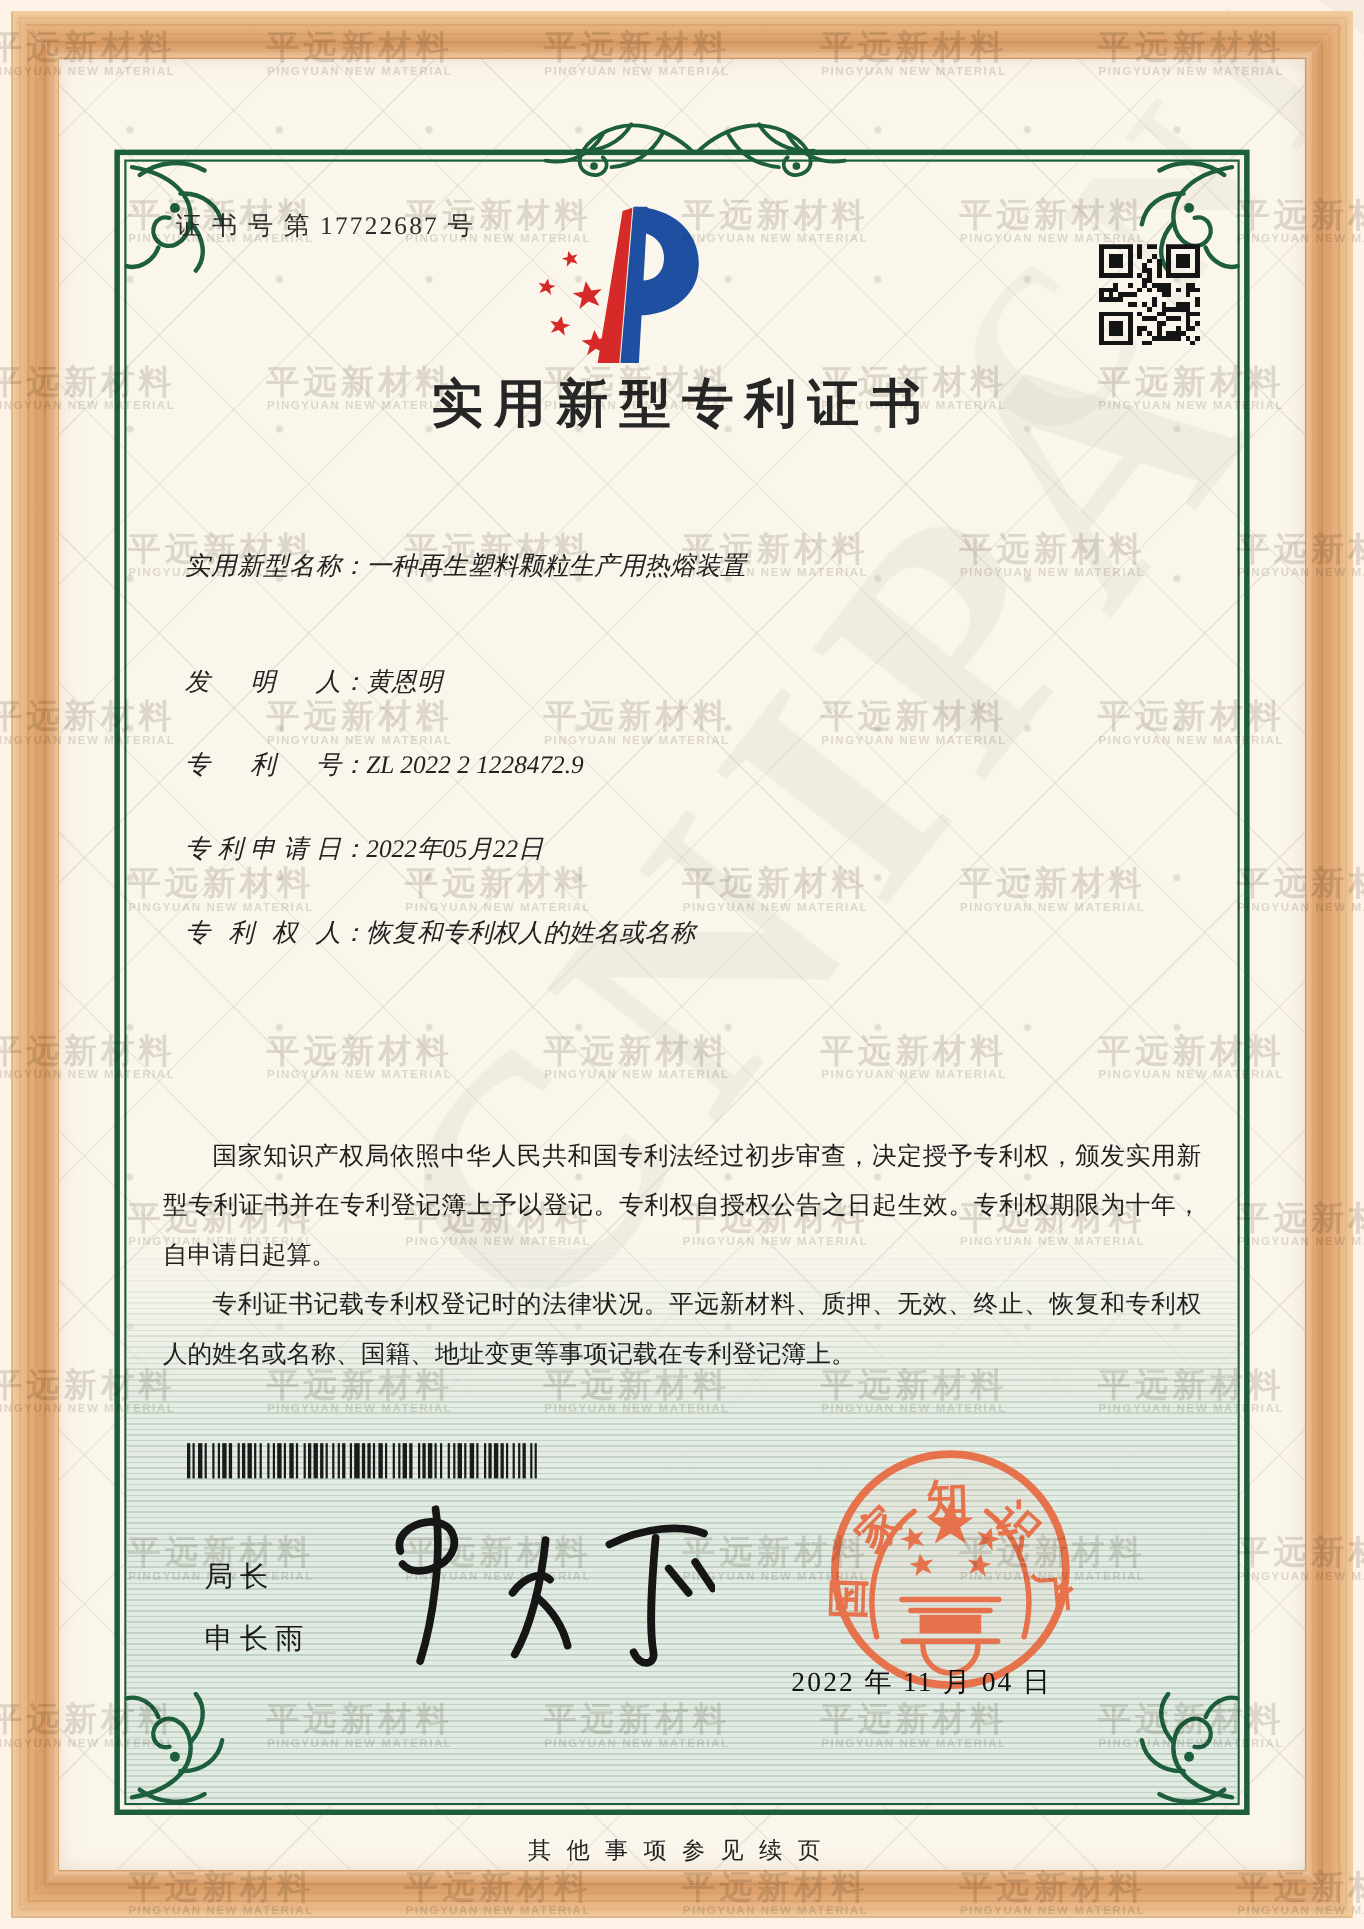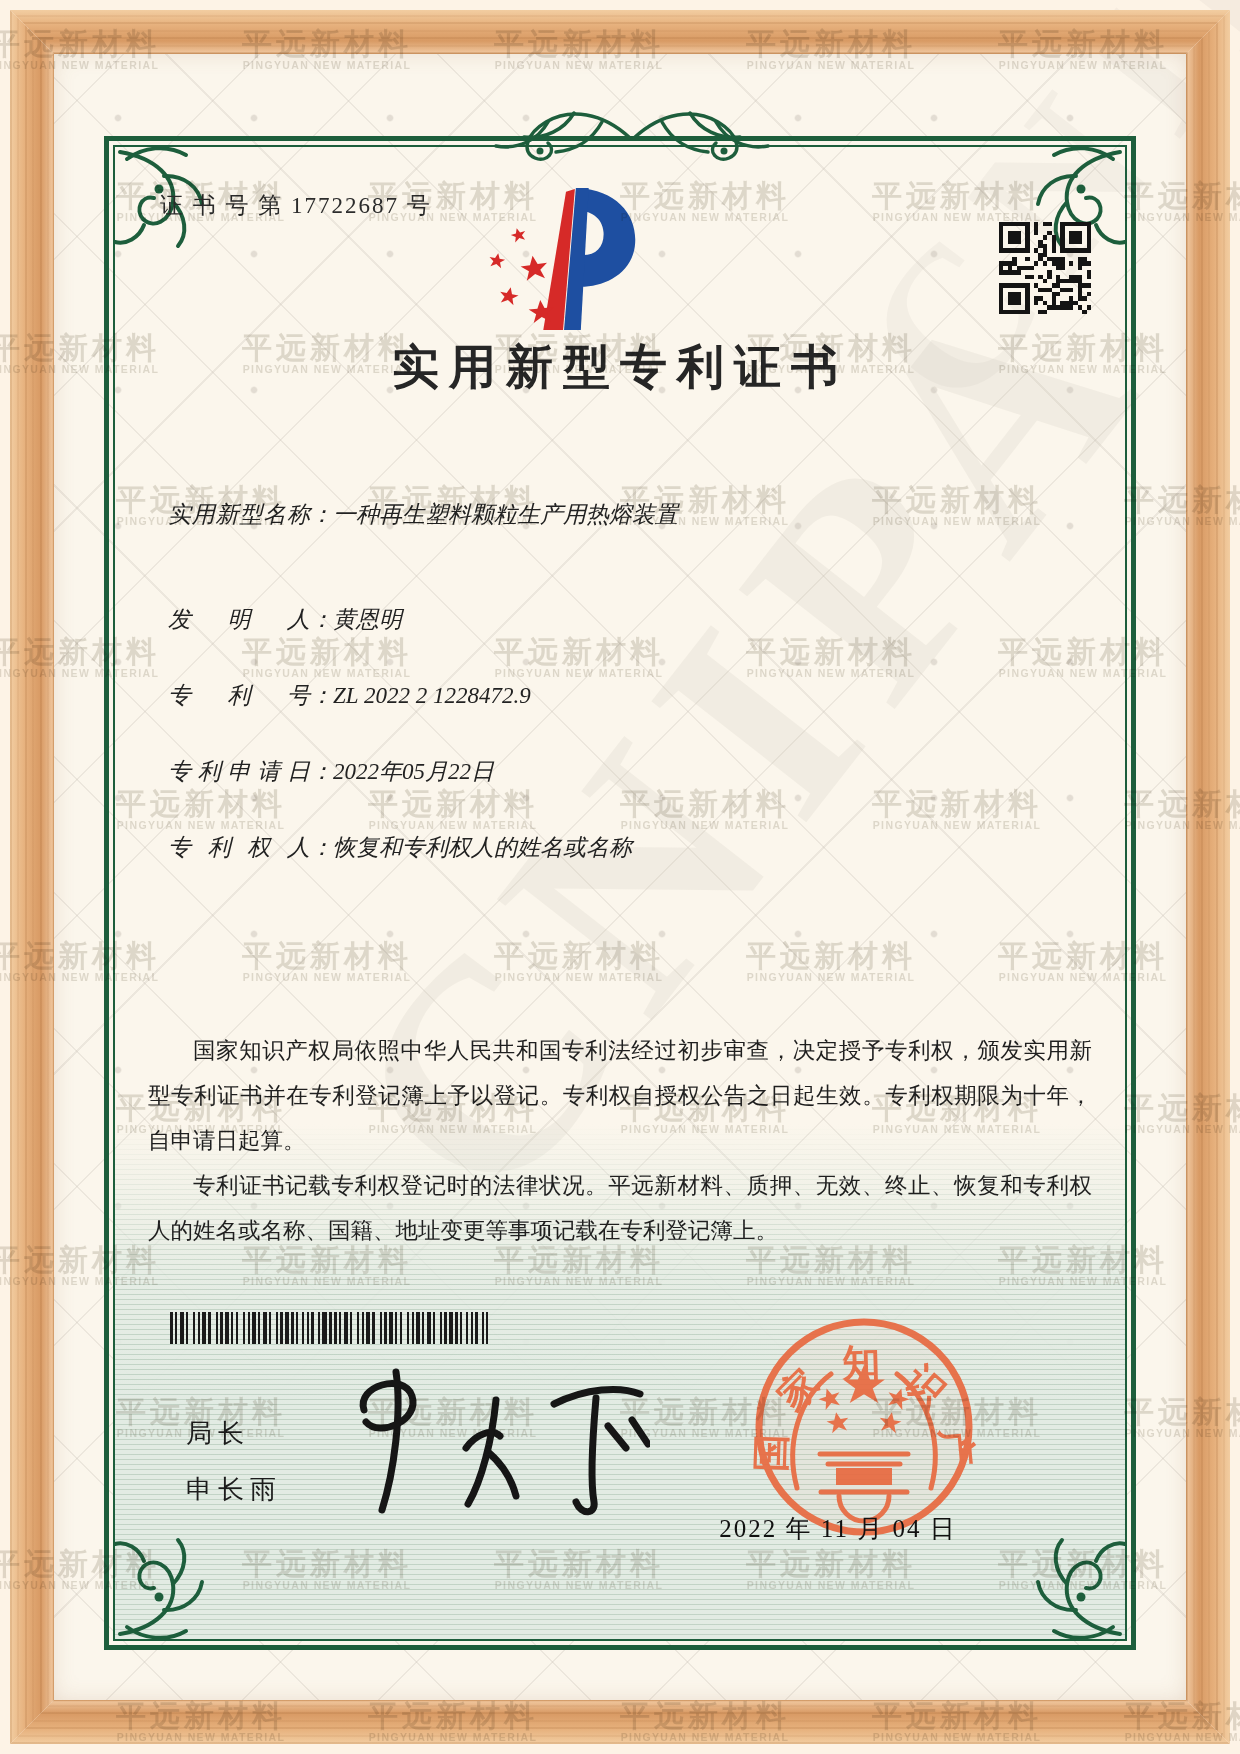--- a/index.html
+++ b/index.html
@@ -577,20 +577,21 @@
             <path d="M64,192 C52,148 66,102 98,78"></path>
             <path d="M198,192 C210,148 196,102 164,78"></path>
             <path d="M106,200 a25,25 0 0 0 50,0"></path>
           </g>
           <rect x="103" y="172" width="56" height="17" stroke="none"></rect>
         </g>
       </svg>
     </div>
     <div class="seal-date">2022 年 11 月 04 日</div>
 
+    <div class="footer-note">其他事项参见续页</div>
   </div>
 
   <div class="wm-layer" id="wm-layer">
       <div class="wm" style="left: -40px; top: 28px;">
         <span class="l1">平远新材料</span>
         <span class="l2">PINGYUAN NEW MATERIAL</span>
       </div>
       <div class="wm" style="left: 212px; top: 28px;">
         <span class="l1">平远新材料</span>
         <span class="l2">PINGYUAN NEW MATERIAL</span>

